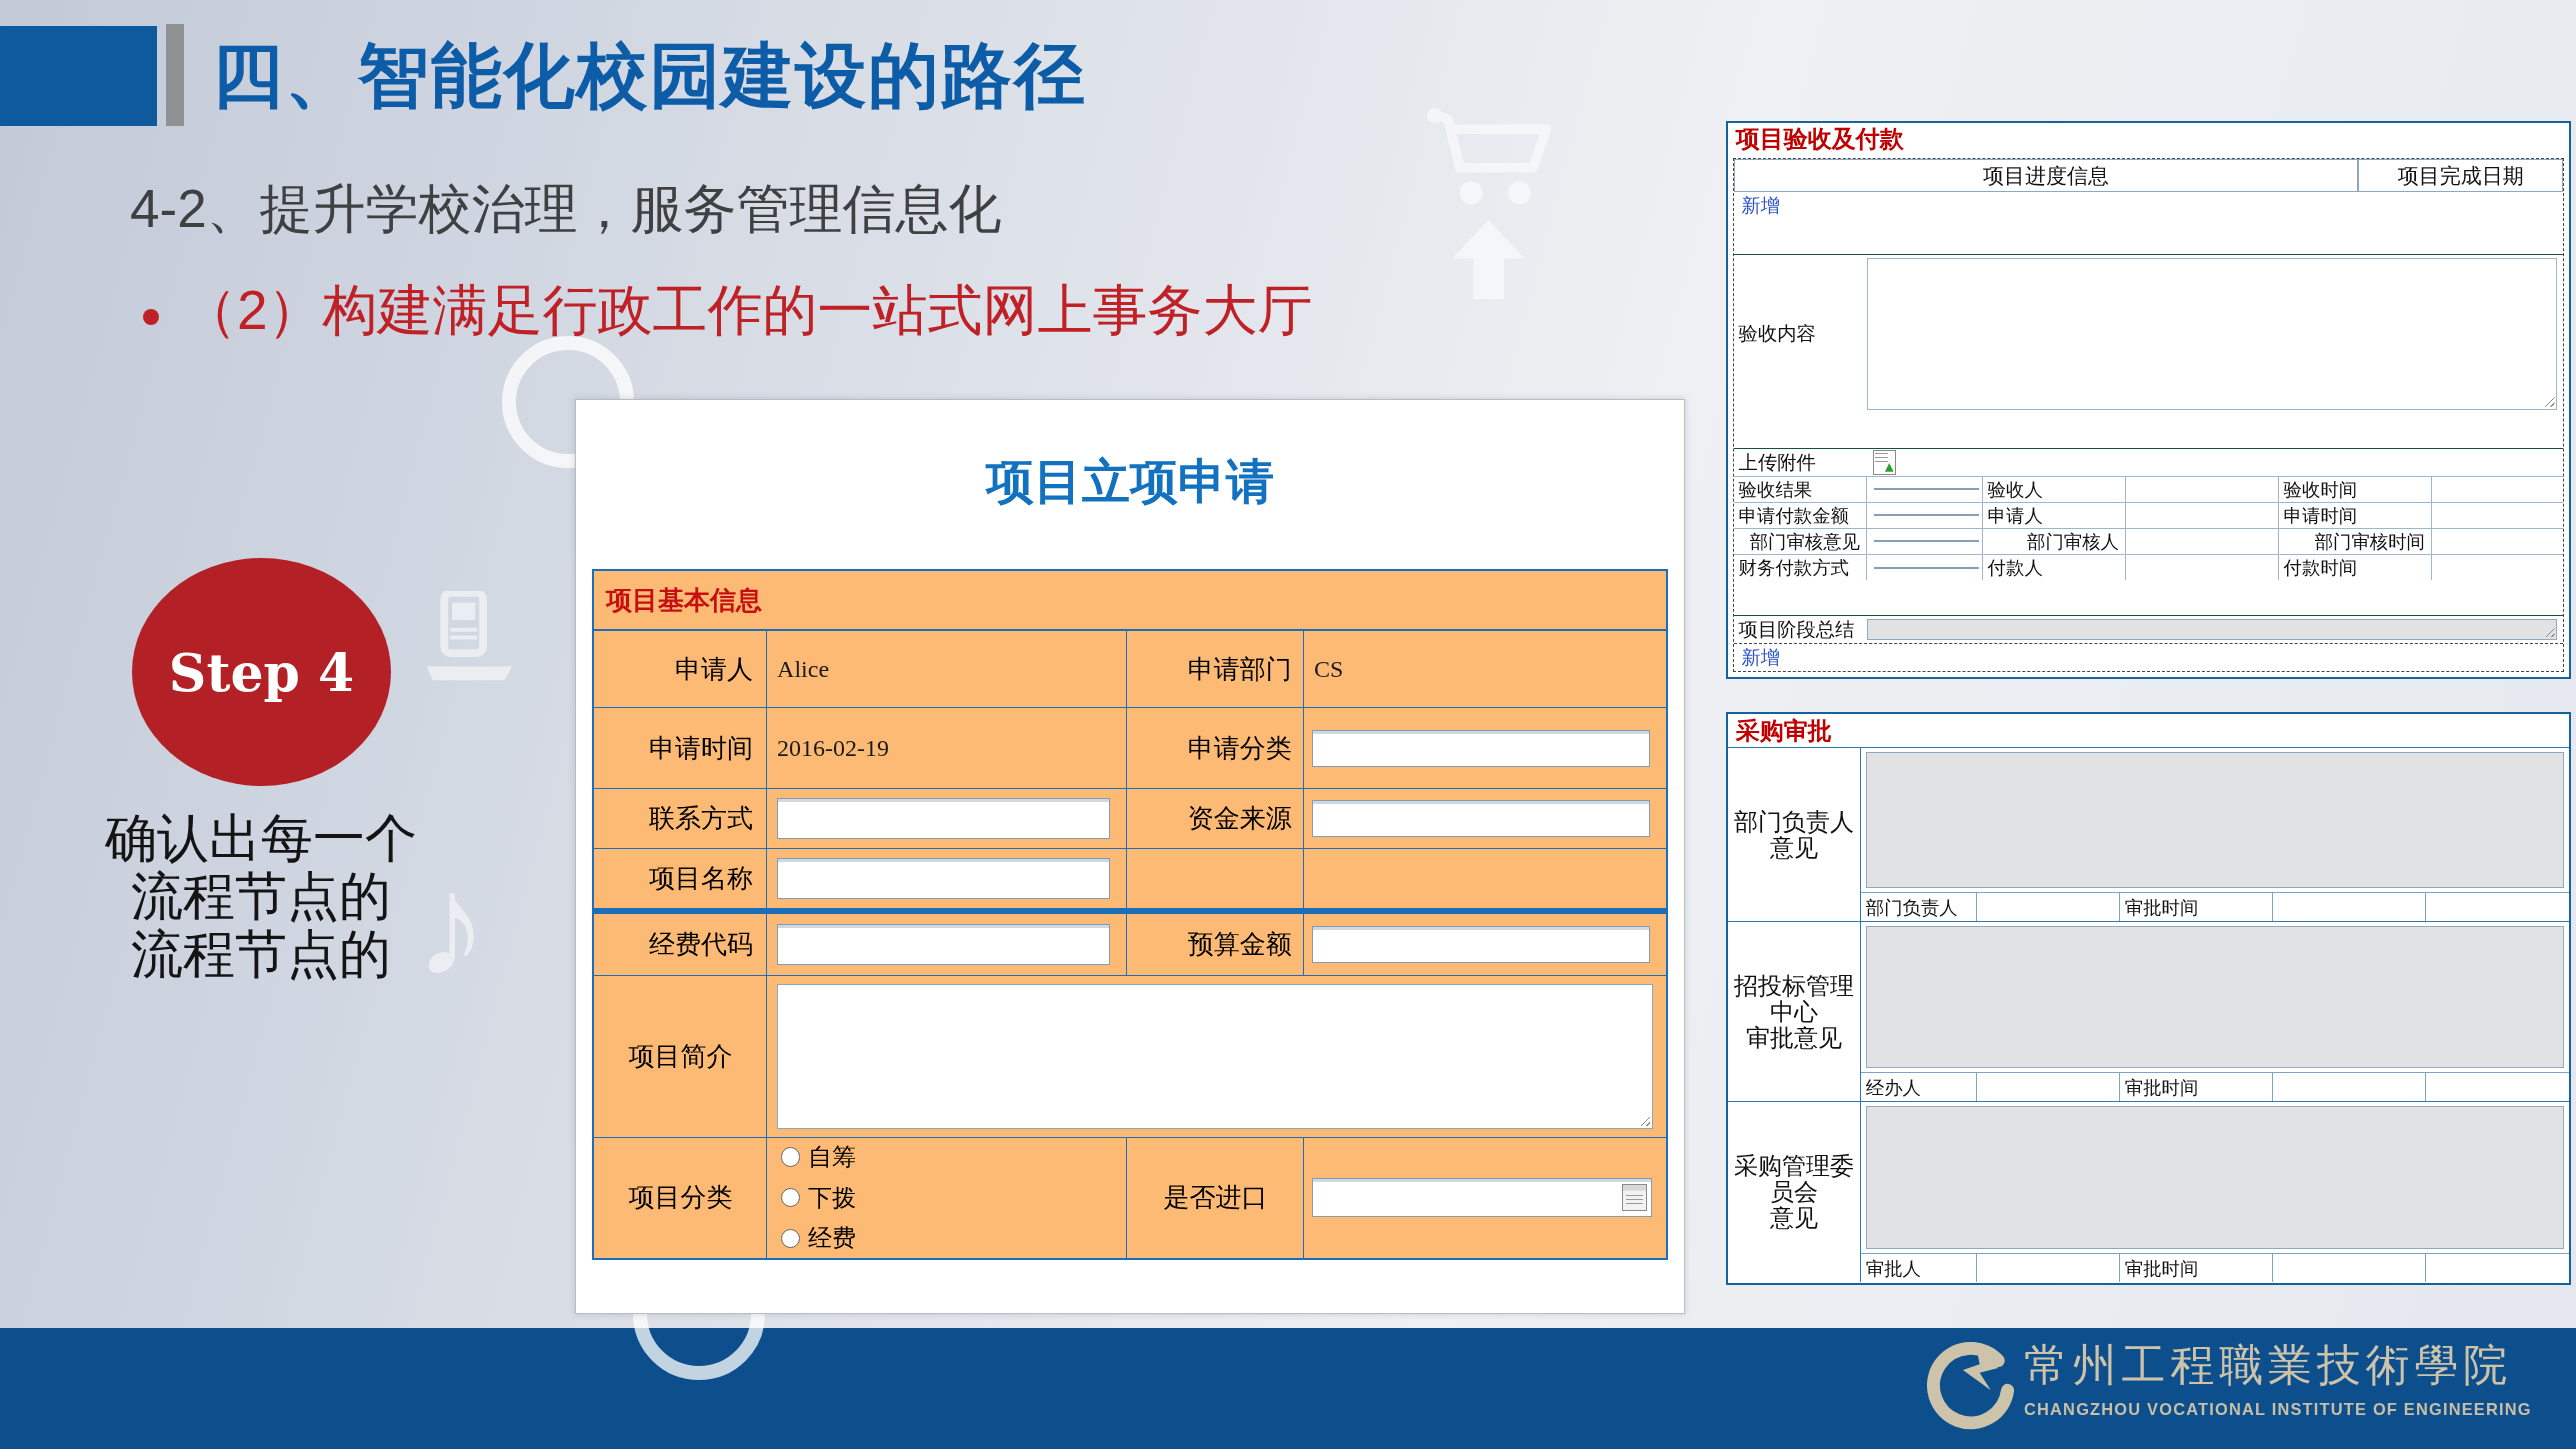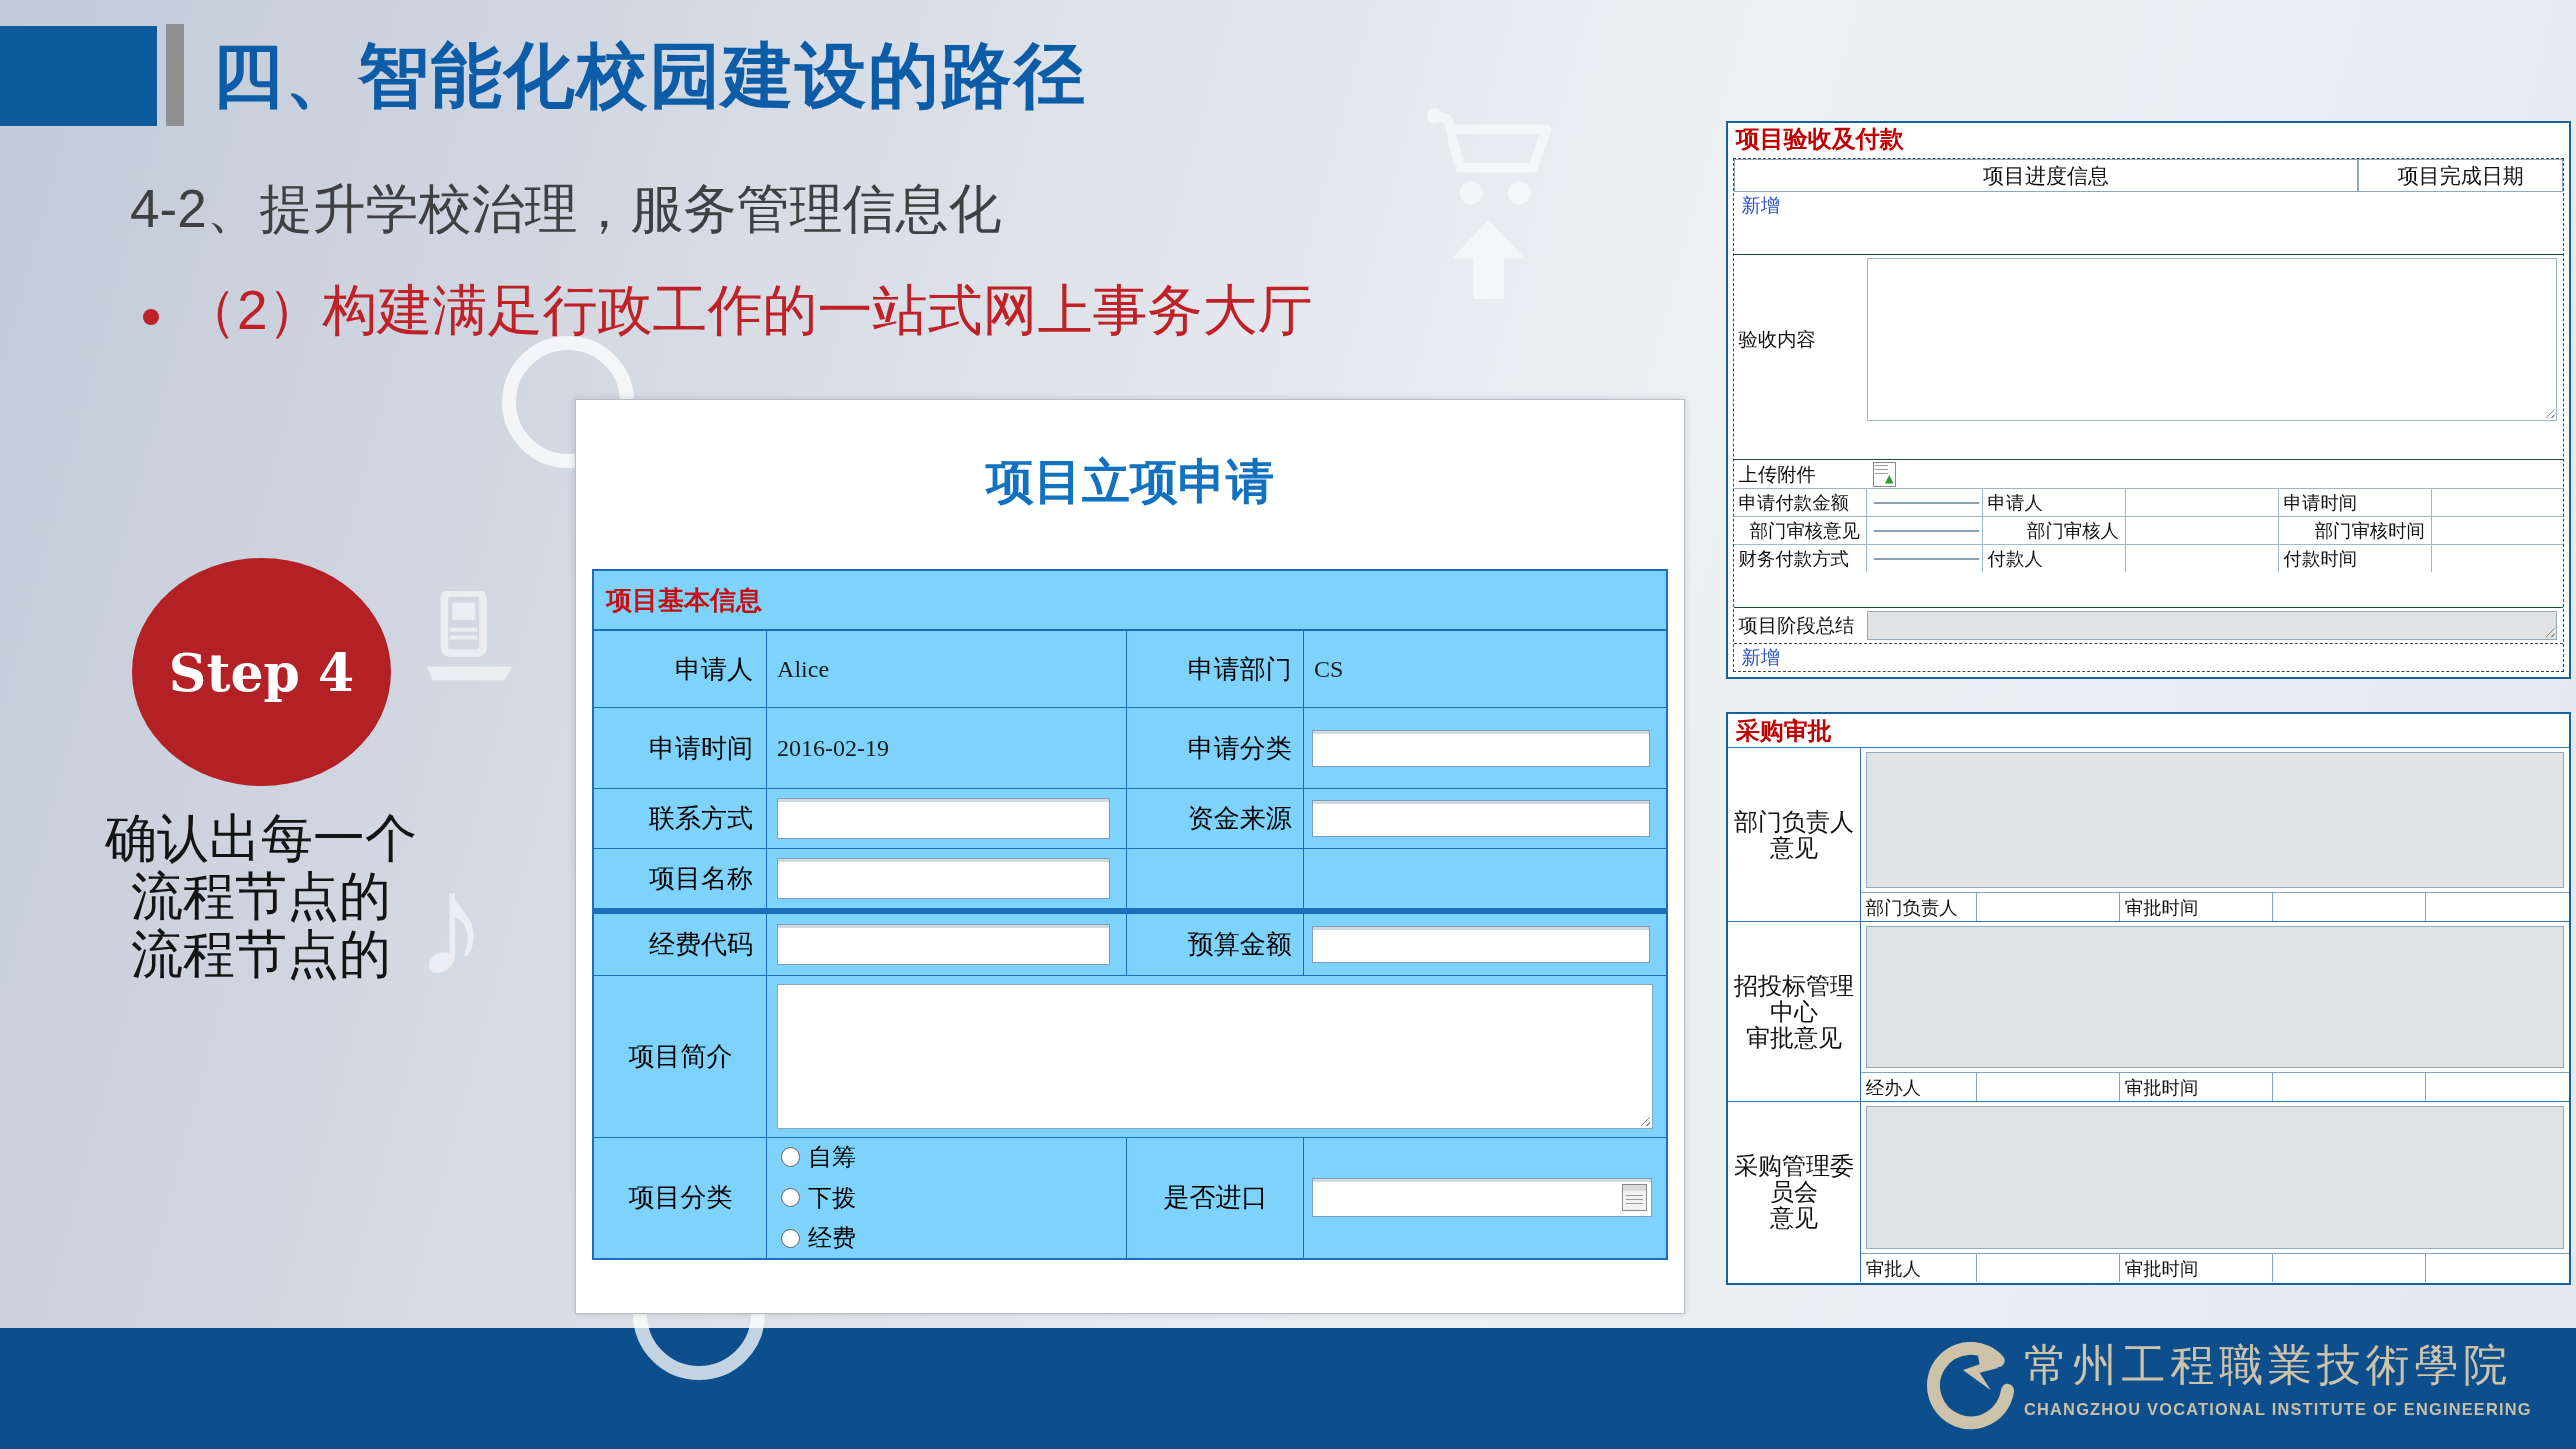--- a/index.html
+++ b/index.html
@@ -23,21 +23,21 @@
   .step-note{left:46px;top:809px;width:430px;text-align:center;font-size:52px;line-height:58px;color:#141414;z-index:2;}
 
   
   .deco{opacity:.55;z-index:1;}
   .ring{border-radius:50%;border:14.5px solid rgba(255,255,255,.75);z-index:1;}
 
   
   .panel-main{left:575px;top:399px;width:1108px;height:913px;background:#fff;
     border:1px solid #b9bdc2;z-index:2;box-shadow:0 0 5.8px rgba(90,100,120,.25);}
   .form-title{left:0;right:0;top:50px;text-align:center;font-size:48px;font-weight:bold;color:#1372c0;}
-  .basic-table{left:16.4px;top:169px;width:1072px;height:687px;border:2.9px solid #1b6fba;background:#7dd3fc;}
+  .basic-table{left:16.4px;top:169px;width:1072px;height:687px;border:2.9px solid #1b6fba;background:#fdba74;}
   .bt-header{height:60px;border-bottom:2.9px solid #1b6fba;display:flex;align-items:center;
     padding-left:11.6px;font-size:26px;font-weight:bold;color:#c70f12;box-sizing:border-box;}
   .bt-row{display:flex;border-bottom:1.9px solid #1b6fba;box-sizing:border-box;}
   .bt-row:last-child{border-bottom:none;}
   .bt-sep{height:4.8px;background:#1b6fba;}
   .cell{box-sizing:border-box;display:flex;align-items:center;}
   .cbr{border-right:1.9px solid #1b6fba;}
   .w1{width:173px;justify-content:flex-end;padding-right:13.5px;}
   .w2{width:360px;}
   .w3{width:177px;justify-content:flex-end;padding-right:11.6px;}
@@ -251,20 +251,30 @@
         <div class="bigarea">
             <div class="handle"></div>
           </div>
       </div>
       <div class="crow" style="height:29px;align-items:center;">
         <div class="rlabel">上传附件</div>
         <div class="upload-icon"></div>
       </div>
 
       <div class="srow">
+        <div class="scell sc1">验收结果</div>
+        <div class="scell sc2">
+            <div class="grayinp"></div>
+          </div>
+        <div class="scell sc3">验收人</div>
+        <div class="scell sc4"></div>
+        <div class="scell sc5">验收时间</div>
+        <div class="scell sc6"></div>
+      </div>
+      <div class="srow">
         <div class="scell sc1">申请付款金额</div>
         <div class="scell sc2">
             <div class="grayinp"></div>
           </div>
         <div class="scell sc3">申请人</div>
         <div class="scell sc4"></div>
         <div class="scell sc5">申请时间</div>
         <div class="scell sc6"></div>
       </div>
       <div class="srow">

